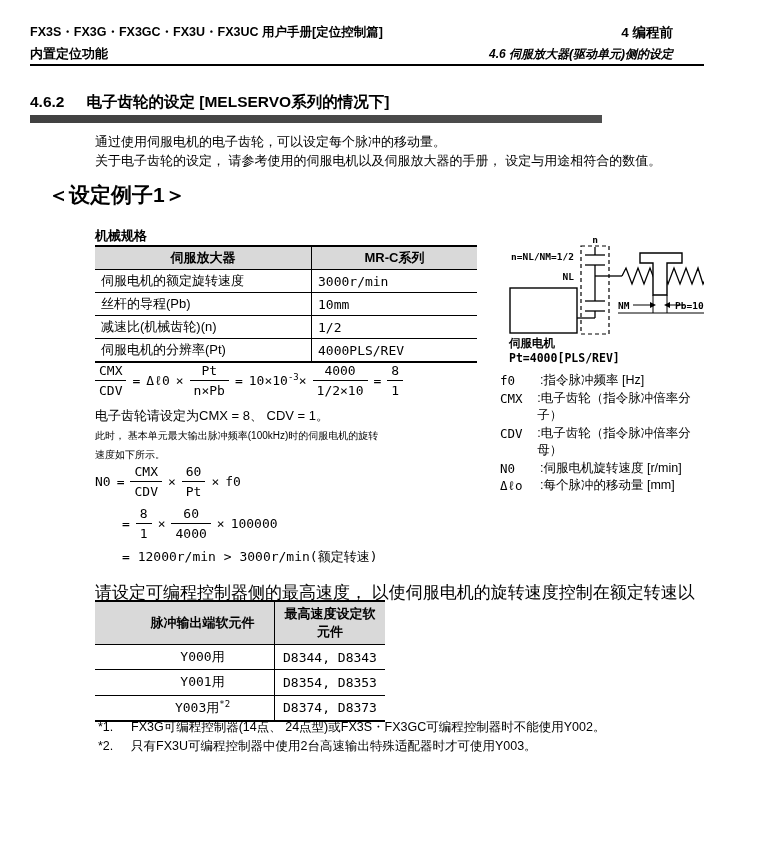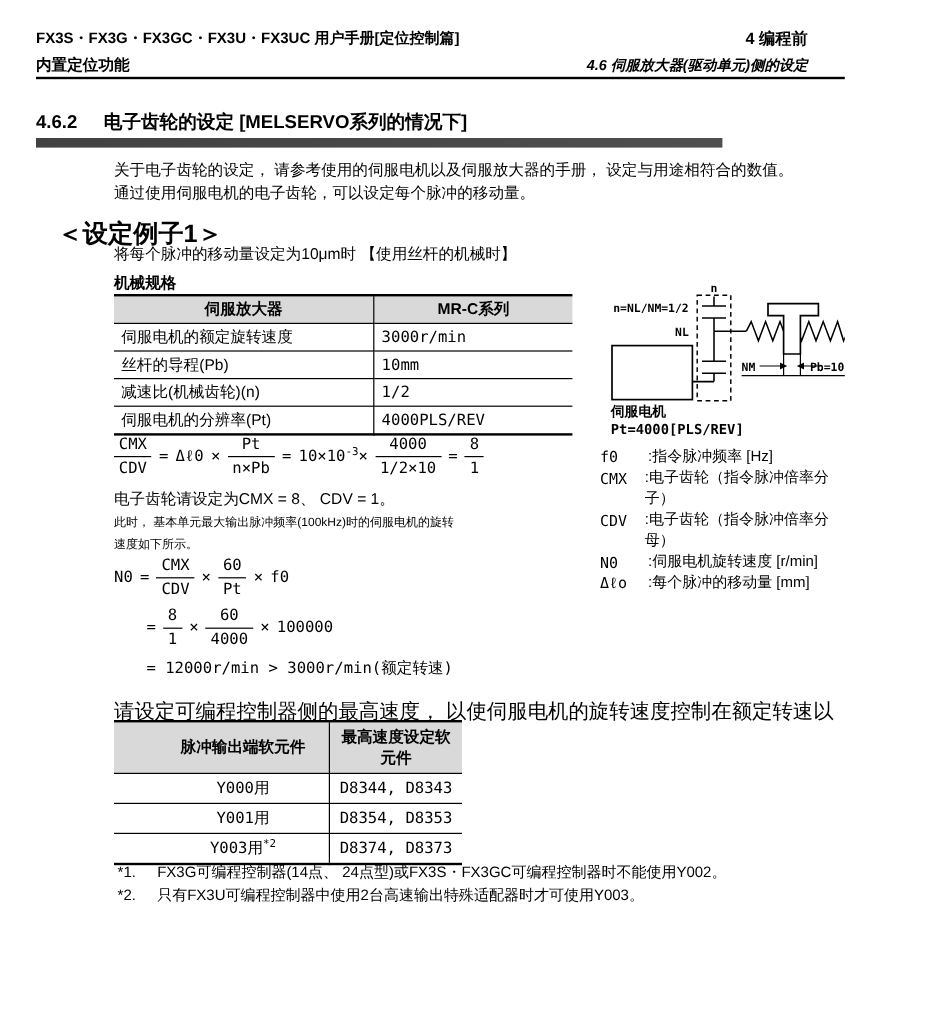--- a/index.html
+++ b/index.html
@@ -80,26 +80,25 @@
   <div class="hdr-right1">4 编程前</div>
   <div class="hdr-right2">4.6 伺服放大器(驱动单元)侧的设定</div>
   <div class="hdr-rule"></div>
 
   <div class="sec-head">
     <span class="sec-no">4.6.2</span><span>电子齿轮的设定 [MELSERVO系列的情况下]</span>
   </div>
   <div class="sec-bar"></div>
 
   <div class="intro">
+    <div>通过使用伺服电机的电子齿轮，可以设定每个脉冲的移动量。</div>
     <div>关于电子齿轮的设定， 请参考使用的伺服电机以及伺服放大器的手册， 设定与用途相符合的数值。</div>
-    <div>通过使用伺服电机的电子齿轮，可以设定每个脉冲的移动量。</div>
   </div>
 
   <div class="example-head">＜设定例子1＞</div>
-  <div class="example-desc">将每个脉冲的移动量设定为10μm时 【使用丝杆的机械时】</div>
 
   <div class="spec-caption">机械规格</div>
   <table class="spec-table">
     <thead>
       <tr>
         <th>伺服放大器</th>
         <th>MR-C系列</th>
       </tr>
     </thead>
     <tbody>

